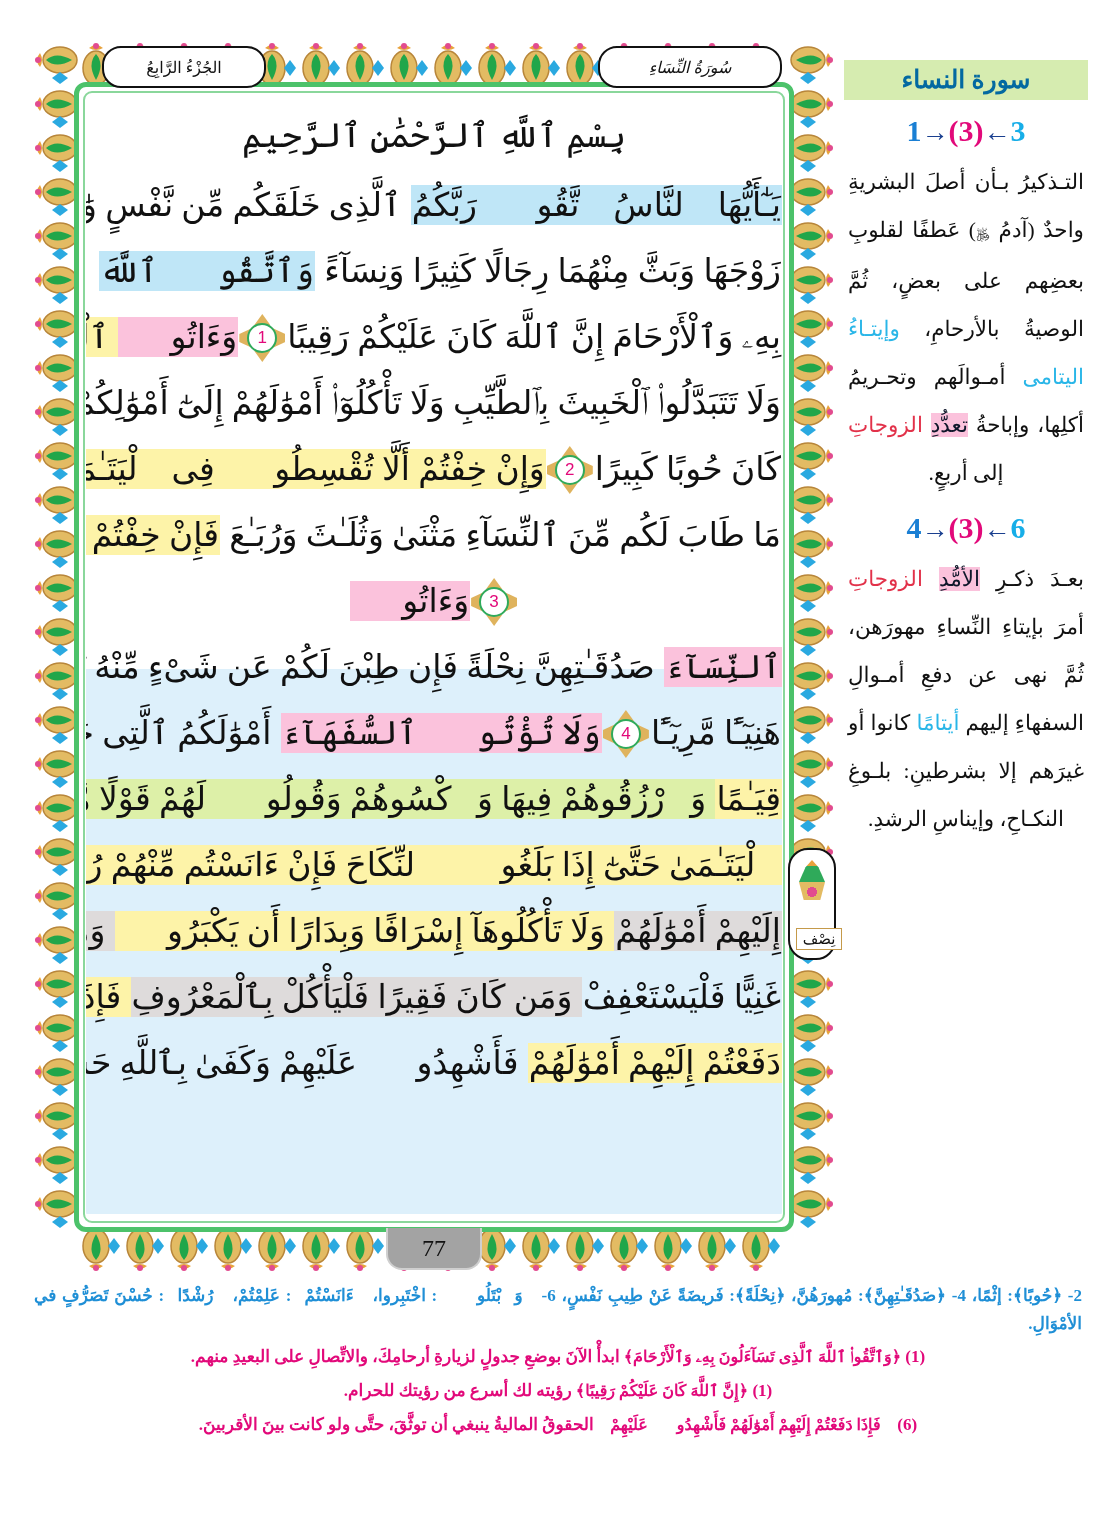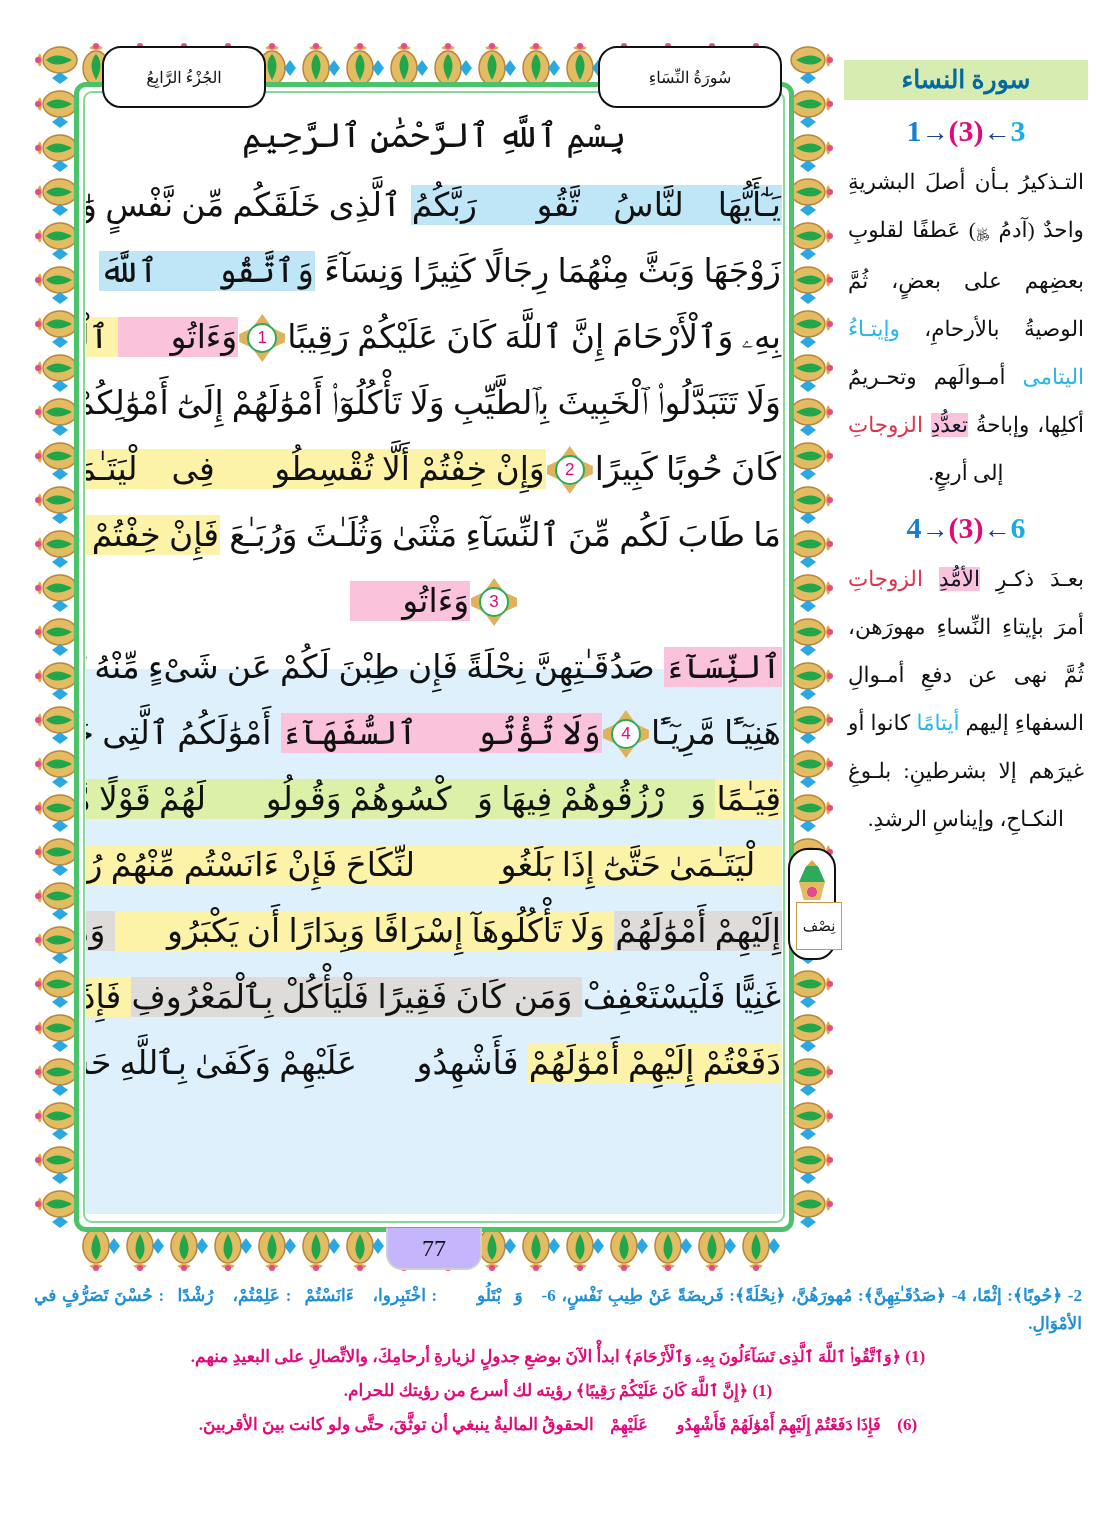--- a/index.html
+++ b/index.html
@@ -116,34 +116,34 @@
   .cartouche{
     position:absolute;
     top:4px;
     height:38px;
     background:#fff;
     border:2px solid #111;
     border-radius:19px;
     display:flex;align-items:center;justify-content:center;
     font-size:16px;
     color:#111;
-    padding:10px 10px;
+    padding:0 10px;
     white-space:nowrap;
     font-family:"Liberation Serif","DejaVu Serif",serif;
     z-index:6;
   }
-  #cart-surah{right:52px;width:160px;}
+  #cart-surah{right:52px;width:160px;font-style:italic;}
   #cart-juz{left:68px;width:140px;}
 
   
   #page-pill{
     position:absolute;
     bottom:2px;left:50%;transform:translateX(-50%);
     width:92px;height:40px;
-    background:#c4b5fd;
+    background:#a3a3a3;
     border:2px solid #cfcfcf;
     border-top:none;
     border-radius:0 0 16px 16px;
     display:flex;align-items:center;justify-content:center;
     font-size:24px;color:#111;
     z-index:6;
     font-family:"Liberation Serif","DejaVu Serif",serif;
   }
 
   
@@ -243,21 +243,21 @@
     background:
       radial-gradient(circle at 50% 80%, #e24b8f 0 5px, transparent 5px),
       linear-gradient(180deg,#e8a23c 0 6px,#2faa5a 6px 22px,#e3bb63 22px 40px);
       clip-path:polygon(50% 0,75% 18%,100% 55%,82% 100%,18% 100%,0 55%,25% 18%);
   }
   #hizb-marker .lbl{
     margin-bottom:8px;
     font-size:15px;color:#111;
     background:#fff;
     border:1.5px solid #c59a4a;
-    padding:14px 6px;
+    padding:1px 6px;
     font-family:"Liberation Serif","DejaVu Serif",serif;
     margin-left:14px;
   }
 
   
   #footnotes{
     position:absolute;
     left:34px;right:14px;
     top:1282px;
     direction:rtl;

